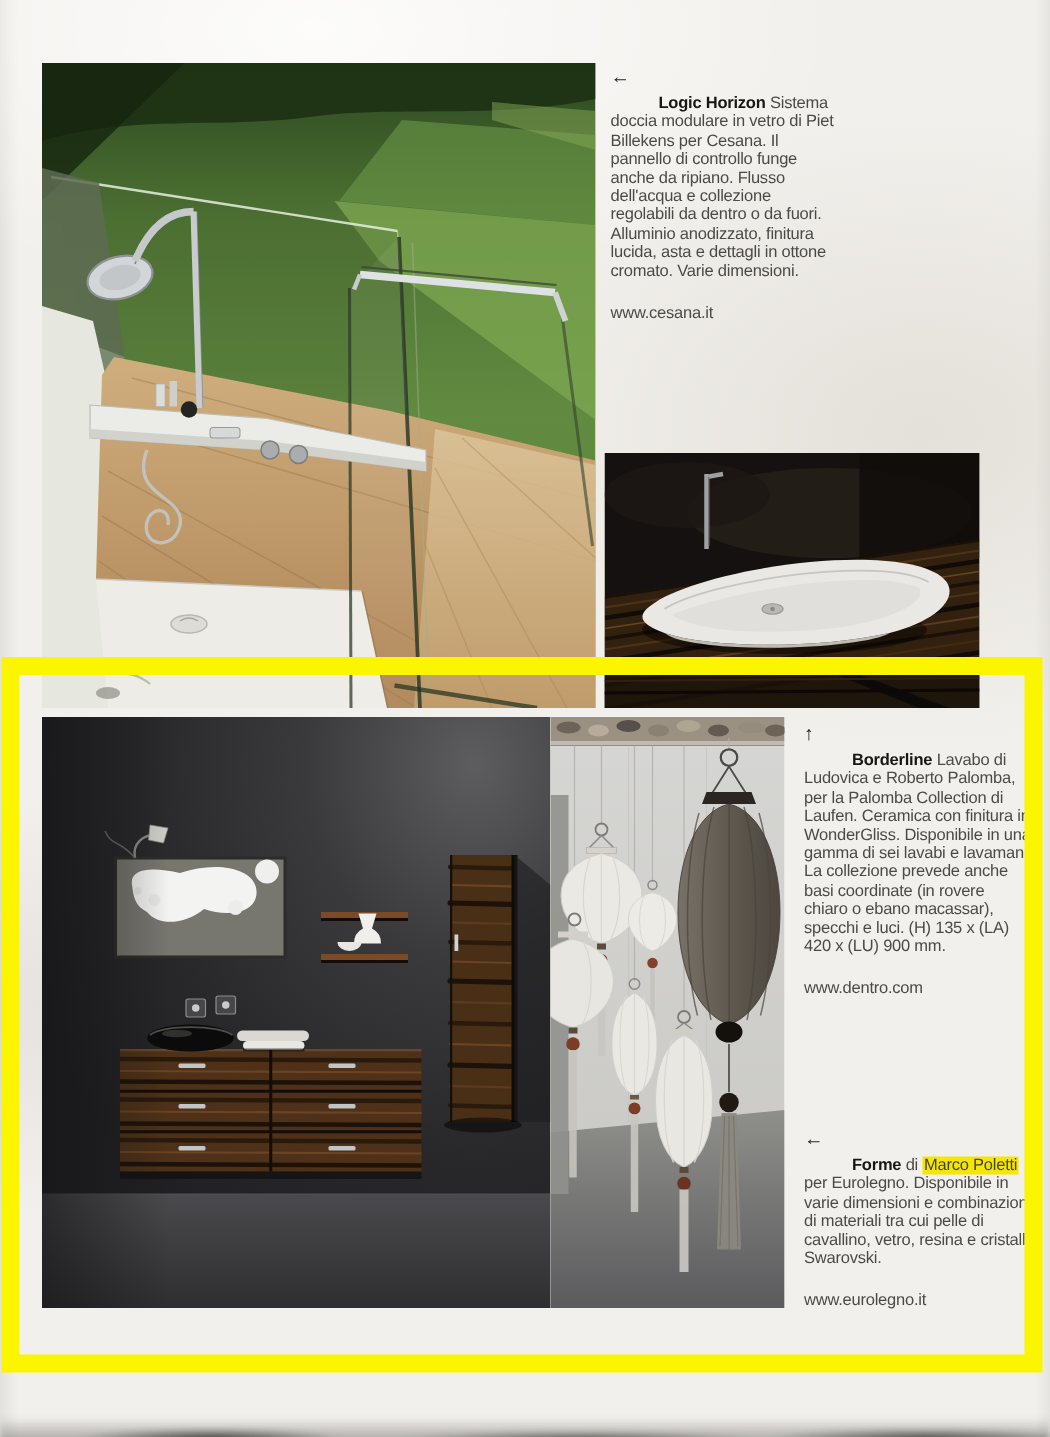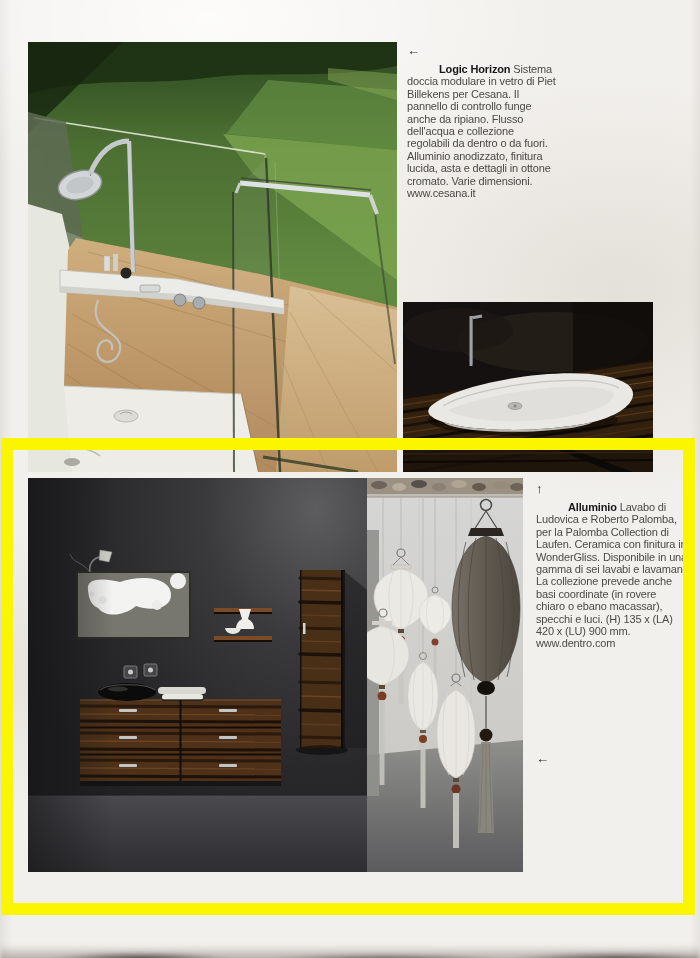--- a/index.html
+++ b/index.html
@@ -19,21 +19,21 @@
   }
   .photo{position:absolute;z-index:1;}
   .photo svg{display:block;}
   .article{
     position:absolute;z-index:2;
     font-size:11px;line-height:12.4px;letter-spacing:-0.15px;
     color:#4b4a47;
   }
   .article .arrow{display:block;font-size:13px;line-height:13px;color:#262625;margin:0 0 6px 0;}
   .article b{color:#171716;font-weight:bold;padding-left:32px;}
-  .article .url{margin-top:0;}
+  .article .url{margin-top:16px;}
   .hl{background:#f6e600;color:#454440;padding:0 1px;}
   .frame{
     position:absolute;z-index:5;box-sizing:border-box;
     left:1px;top:438px;width:694px;height:477px;
     border:12px solid #fbf500;
   }
   .bottom-shadow{
     position:absolute;z-index:6;left:0;right:0;bottom:-5px;height:18px;
     background:
       radial-gradient(120px 10px at 20% 80%, rgba(40,38,35,.85), rgba(40,38,35,0) 75%),
@@ -418,25 +418,28 @@
 
   <div class="article" style="left:407px;top:44px;width:152px;">
     <span class="arrow">←</span>
     <div><b>Logic Horizon</b> <span>Sistema doccia modulare in vetro di Piet Billekens per Cesana. Il pannello di controllo funge anche da ripiano. Flusso dell'acqua e collezione regolabili da dentro o da fuori. Alluminio anodizzato, finitura lucida, asta e dettagli in ottone cromato. Varie dimensioni.</span>
       <div class="url">www.cesana.it</div>
     </div>
   </div>
 
   <div class="article" style="left:536px;top:482px;width:152px;">
     <span class="arrow">↑</span>
-    <div><b>Alluminio</b> <span>Lavabo di Ludovica e Roberto Palomba, per la Palomba Collection di Laufen. Ceramica con finitura in WonderGliss. Disponibile in una gamma di sei lavabi e lavamani. La collezione prevede anche basi coordinate (in rovere chiaro o ebano macassar), specchi e luci. (H) 135 x (LA) 420 x (LU) 900 mm.</span>
+    <div><b>Borderline</b> <span>Lavabo di Ludovica e Roberto Palomba, per la Palomba Collection di Laufen. Ceramica con finitura in WonderGliss. Disponibile in una gamma di sei lavabi e lavamani. La collezione prevede anche basi coordinate (in rovere chiaro o ebano macassar), specchi e luci. (H) 135 x (LA) 420 x (LU) 900 mm.</span>
       <div class="url">www.dentro.com</div>
     </div>
   </div>
 
   <div class="article" style="left:536px;top:752px;width:152px;">
     <span class="arrow">←</span>
+    <div><b>Forme</b> <span>di</span> <span class="hl">Marco Poletti</span> <span>per Eurolegno. Disponibile in varie dimensioni e combinazioni di materiali tra cui pelle di cavallino, vetro, resina e cristalli Swarovski.</span>
+      <div class="url">www.eurolegno.it</div>
+    </div>
   </div>
 
   <div class="frame"></div>
 
   <div class="bottom-shadow"></div>
 </div>
 
 </body></html>

